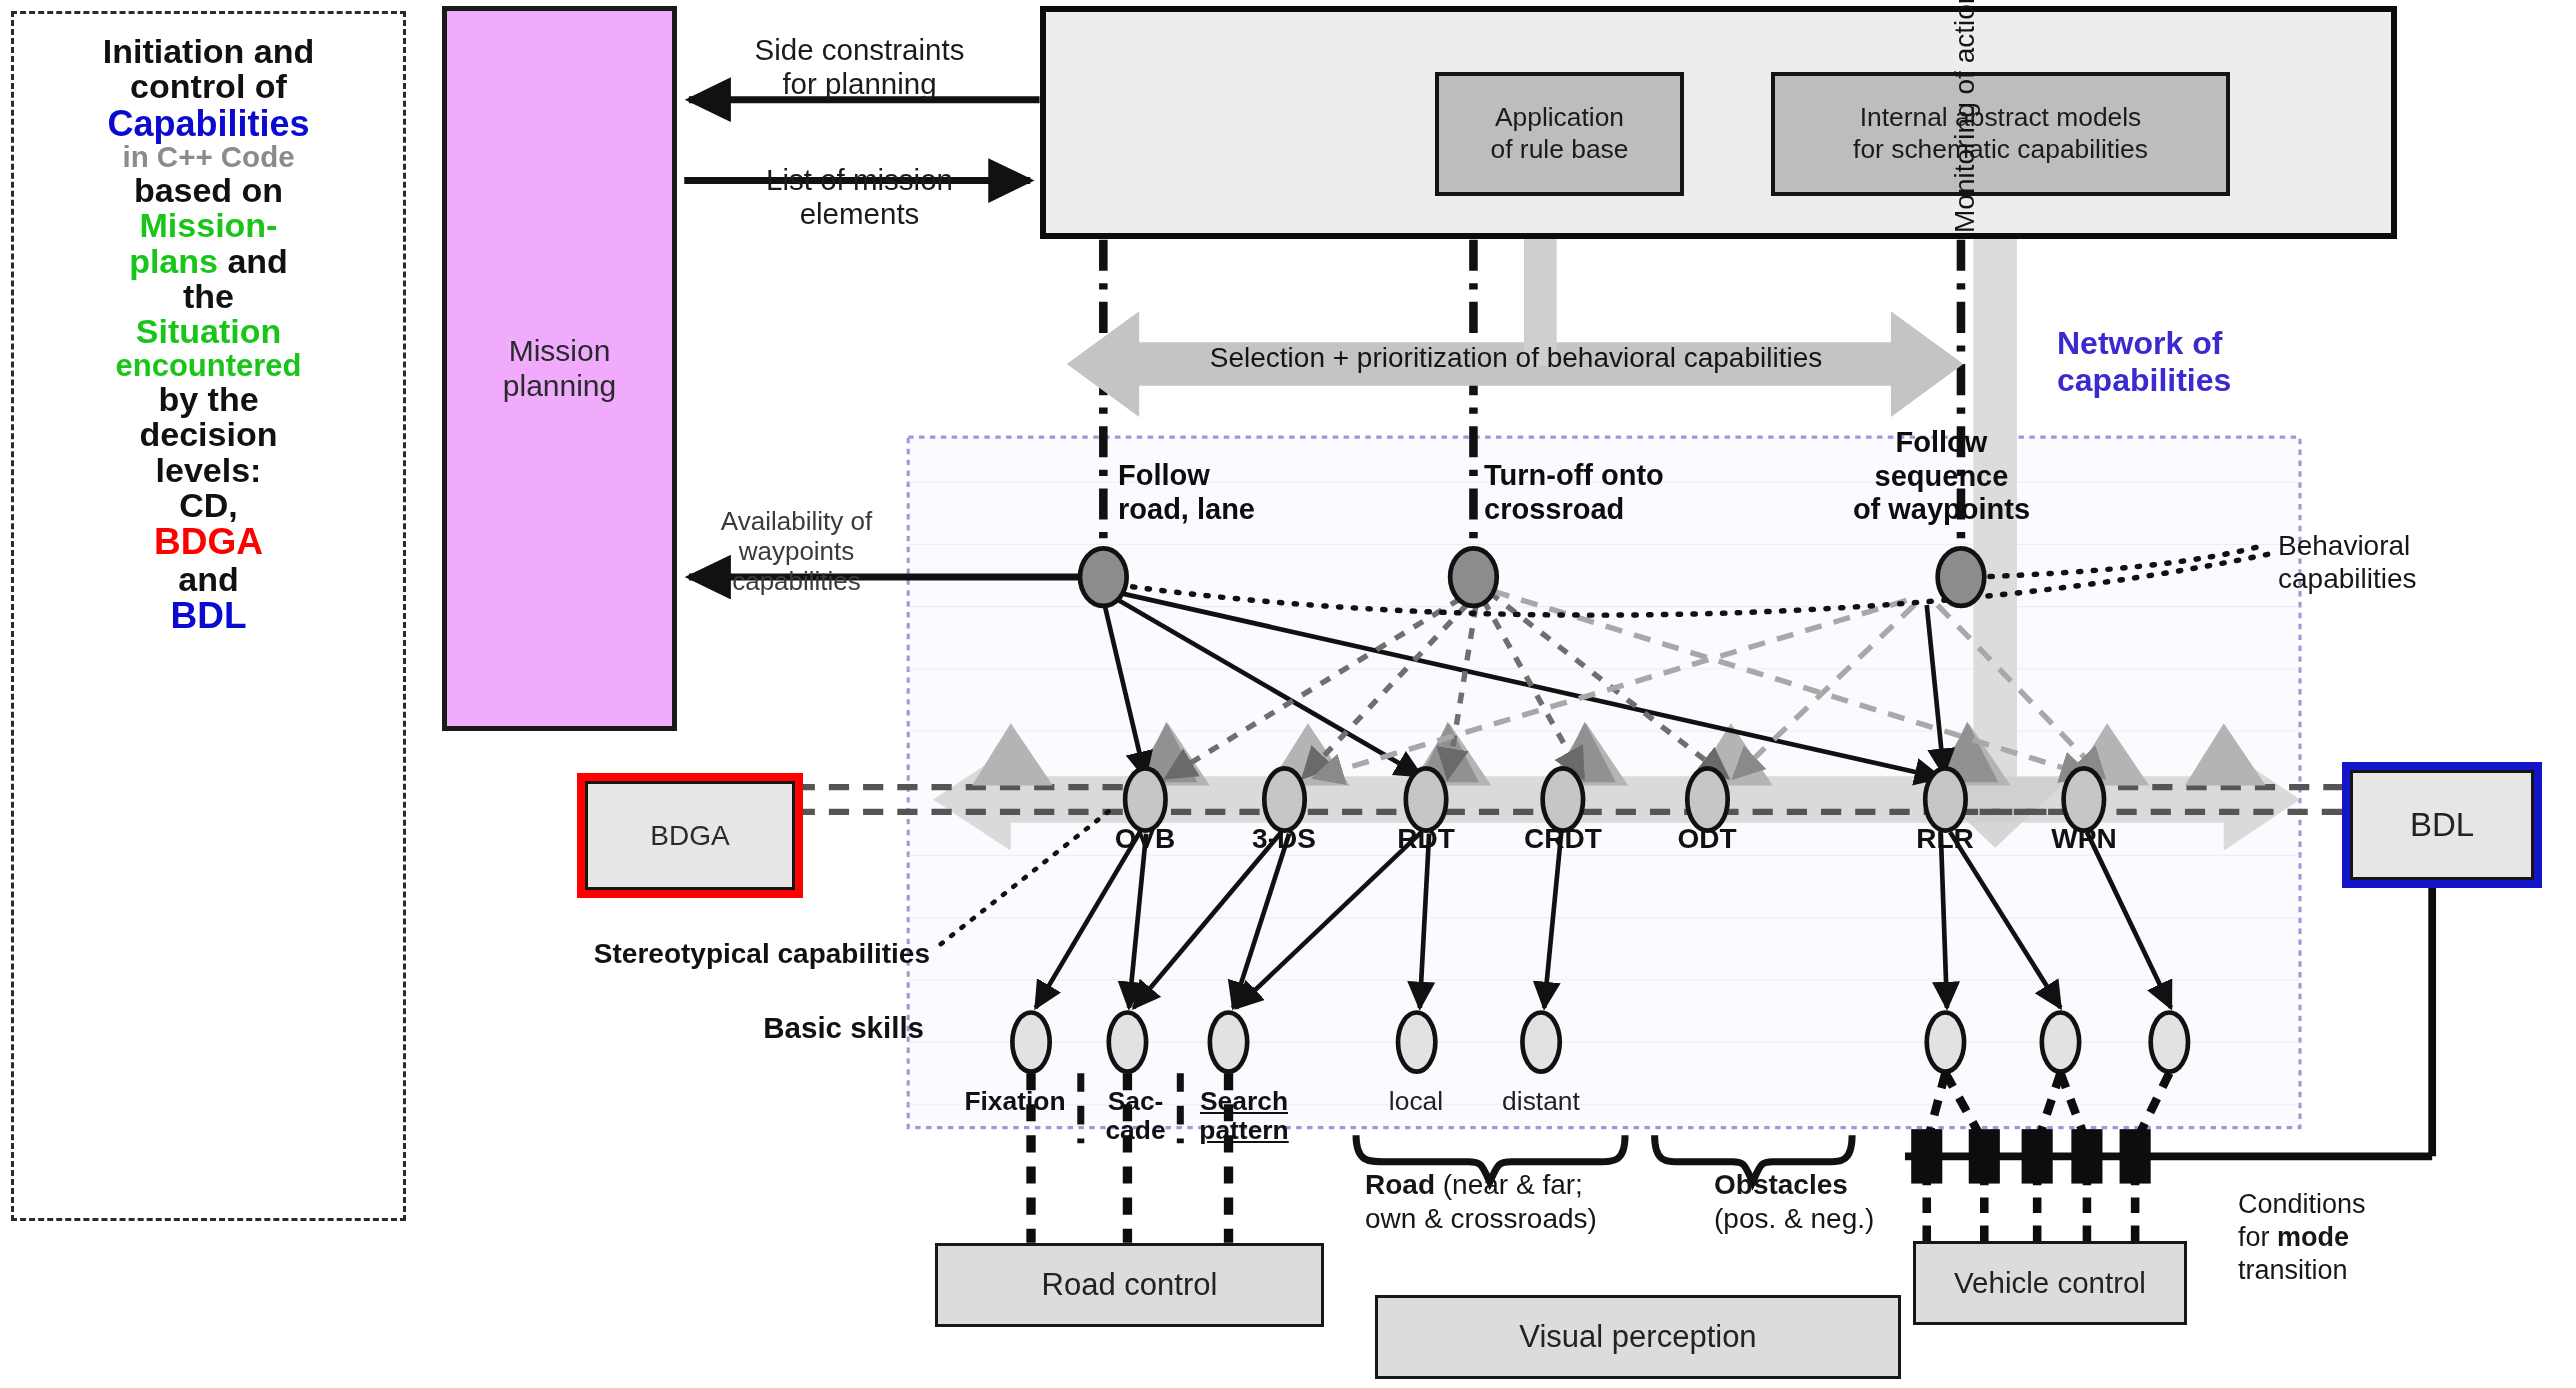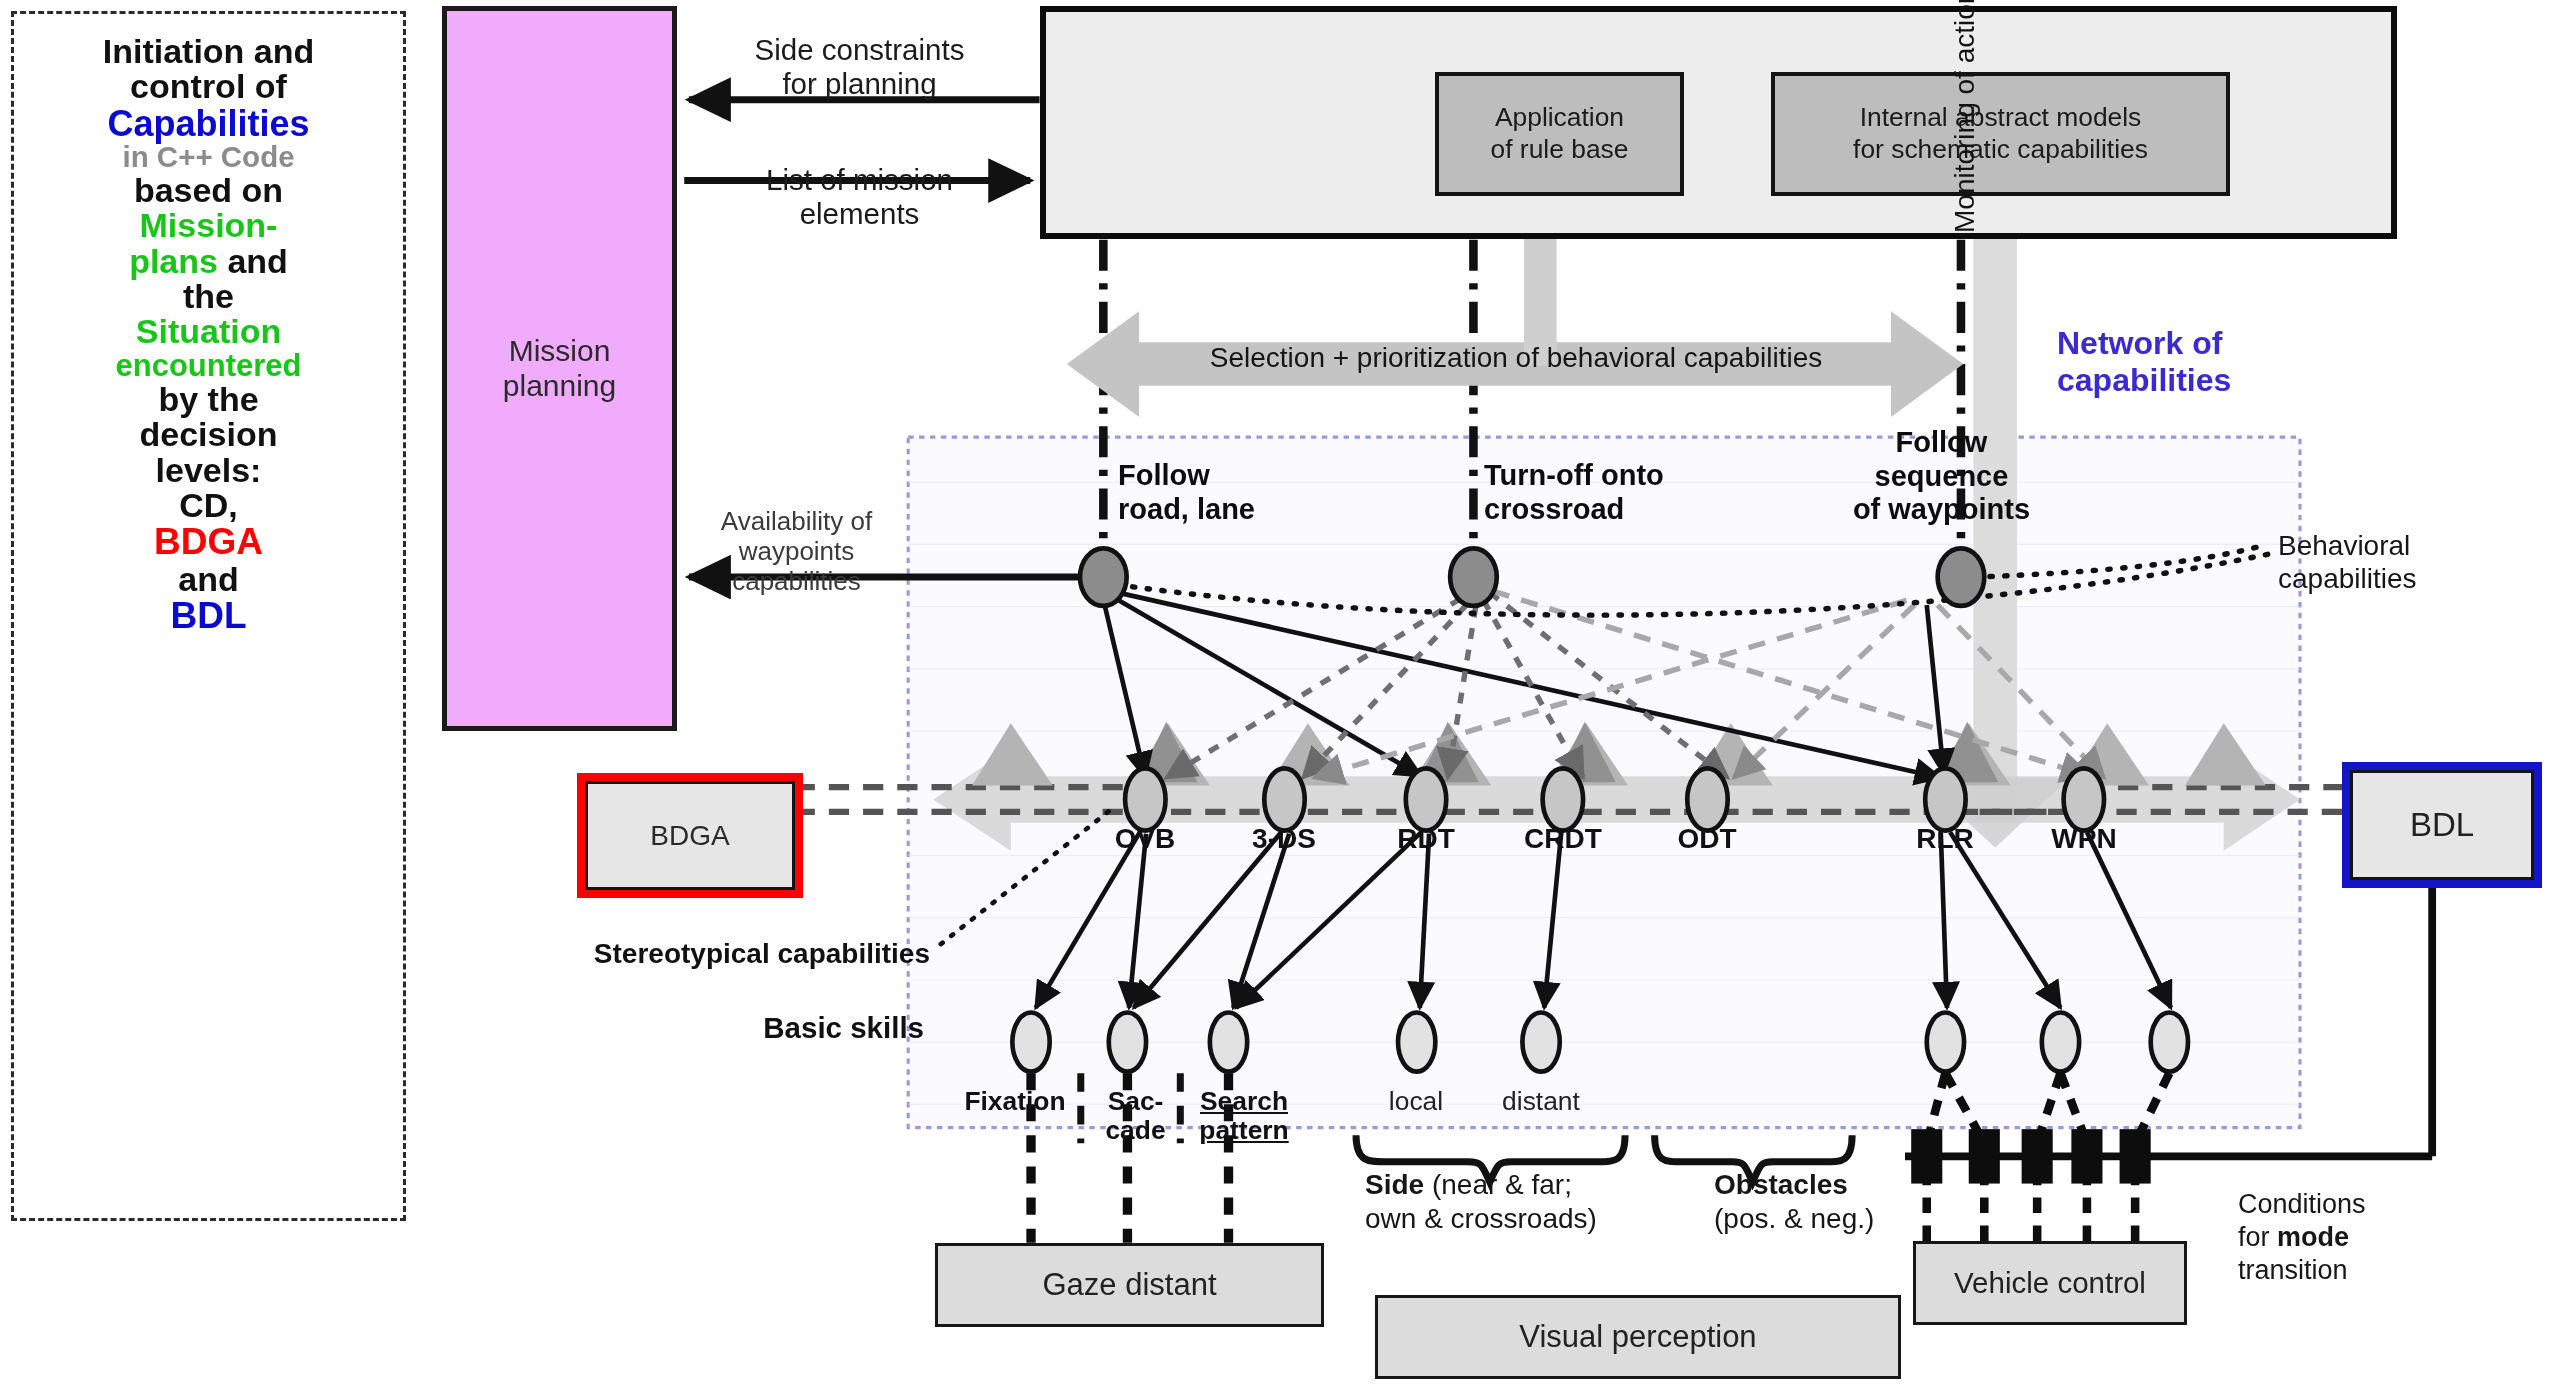--- a/index.html
+++ b/index.html
@@ -355,30 +355,30 @@
 
 <div class="skillLabel" style="left:945px;top:1087px;width:140px;">Fixation</div>
 <div class="skillLabel" style="left:1089px;top:1087px;width:93px;">Sac-
 cade</div>
 <div class="skillLabel" style="left:1174px;top:1087px;width:140px;text-decoration:underline;">Search
 pattern</div>
 <div class="skillLabelLight" style="left:1354px;top:1087px;width:124px;">local</div>
 <div class="skillLabelLight" style="left:1471px;top:1087px;width:140px;">distant</div>
 
 <div class="tx" id="roadBracketLbl">
-  <span class="b">Side</span><span style="white-space:pre-line"> (near  &amp; far;
+  <span class="b">Road</span><span style="white-space:pre-line"> (near  &amp; far;
 own &amp; crossroads)</span>
 </div>
 <div class="tx" id="obstBracketLbl">
   <span class="b">Obstacles</span><span style="white-space:pre-line">
 (pos. &amp; neg.)</span>
 </div>
 
 <div class="abs box" id="gazeBox">
-  <span>Gaze distant</span>
+  <span>Road control</span>
 </div>
 <div class="abs box" id="visualBox">
   <span>Visual perception</span>
 </div>
 <div class="abs box" id="vehicleBox">
   <span>Vehicle control</span>
 </div>
 
 <div class="abs box" id="bdgaBox">
   <span>BDGA</span>

